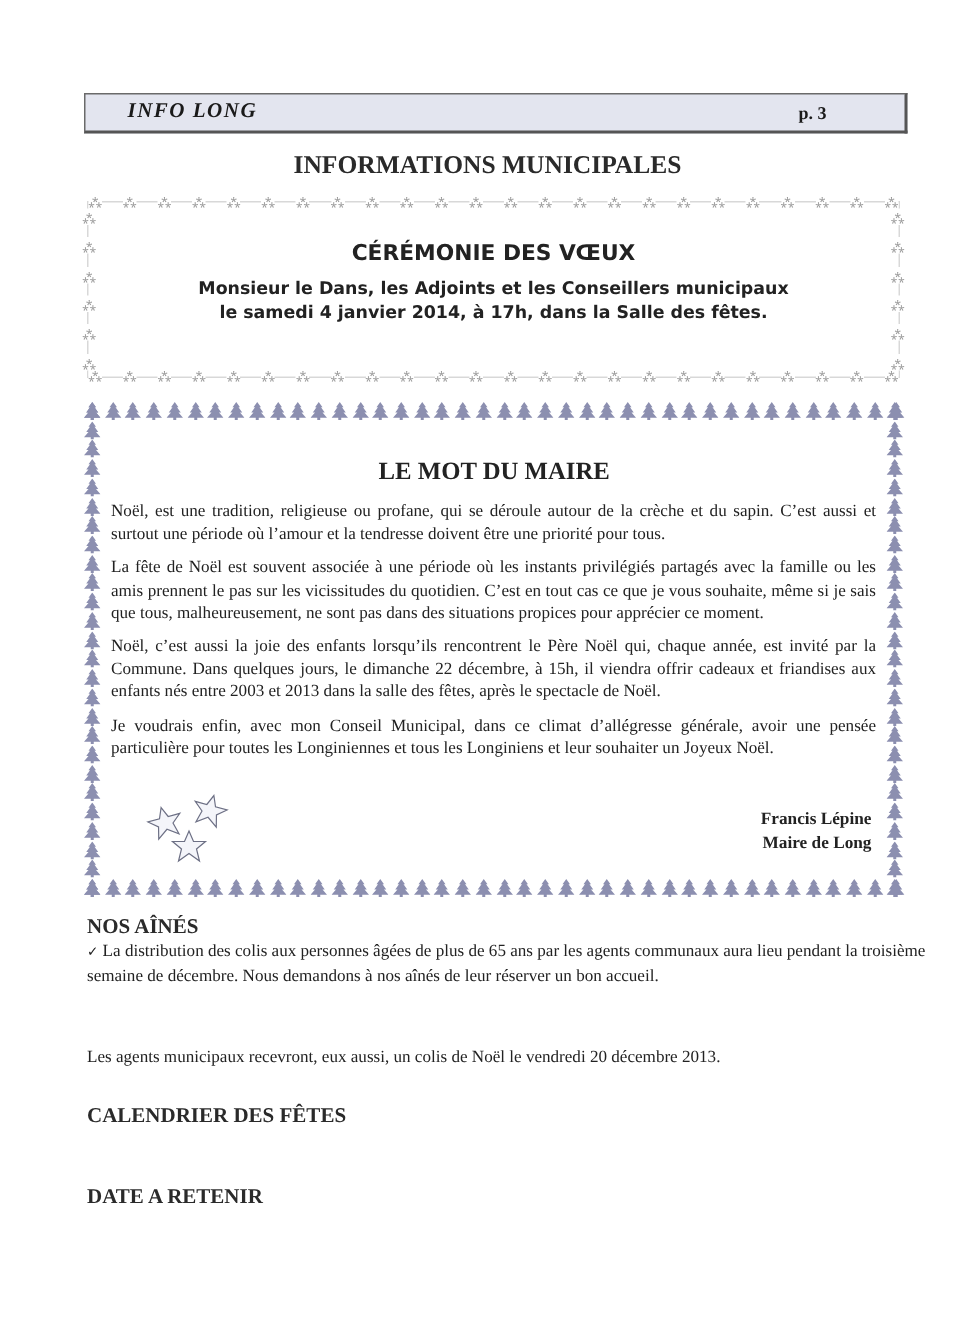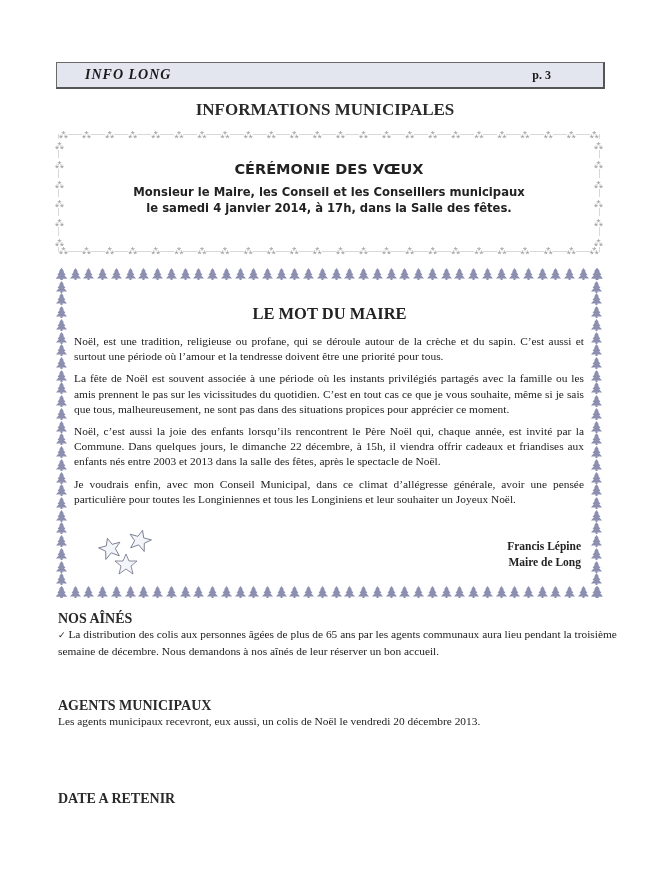--- a/index.html
+++ b/index.html
@@ -130,21 +130,21 @@
   <div class="deco-col" id="cer-right" style="right:-4px;">
       <span style="background: rgb(255, 255, 255);">⁂</span>
       <span style="background: rgb(255, 255, 255);">⁂</span>
       <span style="background: rgb(255, 255, 255);">⁂</span>
       <span style="background: rgb(255, 255, 255);">⁂</span>
       <span style="background: rgb(255, 255, 255);">⁂</span>
       <span style="background: rgb(255, 255, 255);">⁂</span>
     </div>
   <div class="ceremony-title">CÉRÉMONIE DES VŒUX</div>
   <div class="ceremony-text">
-    <div>Monsieur le Maire, les Conseil et les Conseillers municipaux</div>
+    <div>Monsieur le Dans, les Adjoints et les Conseillers municipaux</div>
     <div>le samedi 4 janvier 2014, à 17h, dans la Salle des fêtes.</div>
   </div>
 </div>
 
 <div class="mayor-box">
   <div class="tree-row" id="tree-top" style="top:0;">
       <span style="display: block;">
         <svg class="tree" viewBox="0 0 11 12">
           <polygon fill="#8c8fb0" points="5.5,0 8,3.5 7,3.5 9.5,7 8,7 11,10.5 6.5,10.5 6.5,12 4.5,12 4.5,10.5 0,10.5 3,7 1.5,7 4,3.5 3,3.5"></polygon>
         </svg>
@@ -835,22 +835,22 @@
 </div>
 
 <div class="section" style="top:611px;">
   <h2>NOS AÎNÉS</h2>
   <div class="body">
     <div><span class="check">✓</span> <span>La distribution des colis aux personnes âgées de plus de 65 ans par les agents communaux aura lieu pendant la troisième semaine de décembre. Nous demandons à nos aînés de leur réserver un bon accueil.</span></div>
   </div>
 </div>
 
 <div class="section" style="top:698px;">
-  <h2>AGENTS MUNICIPAUX</h2>
   <div class="body">Les agents municipaux recevront, eux aussi, un colis de Noël le vendredi 20 décembre 2013.</div>
 </div>
 
 <div class="section" style="top:737px;">
+  <h2>CALENDRIER DES FÊTES</h2>
 </div>
 
 <div class="section" style="top:791px;">
   <h2>DATE A RETENIR</h2>
 </div>
 
 </body></html>

